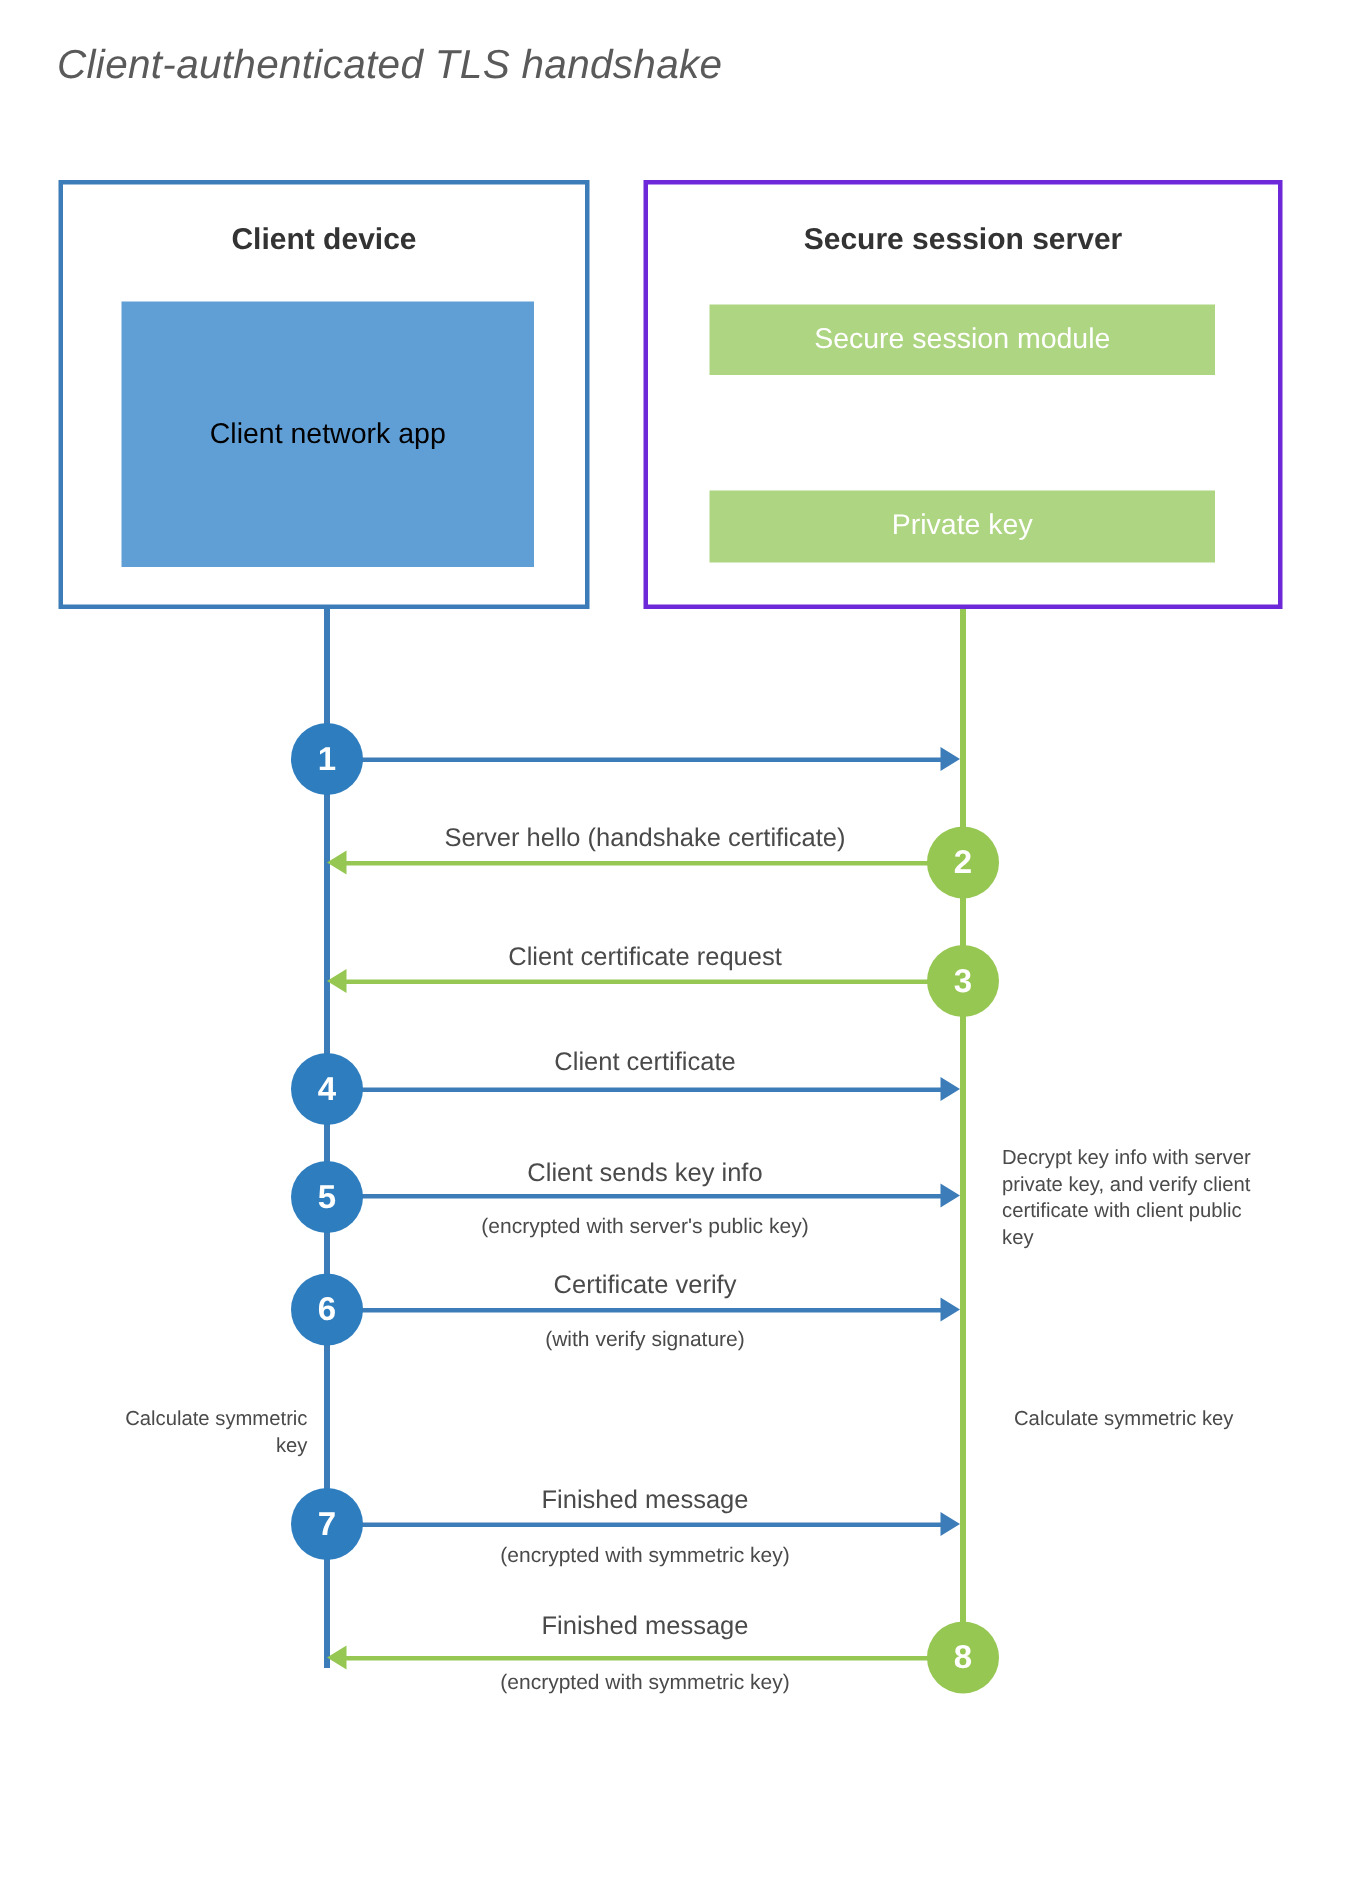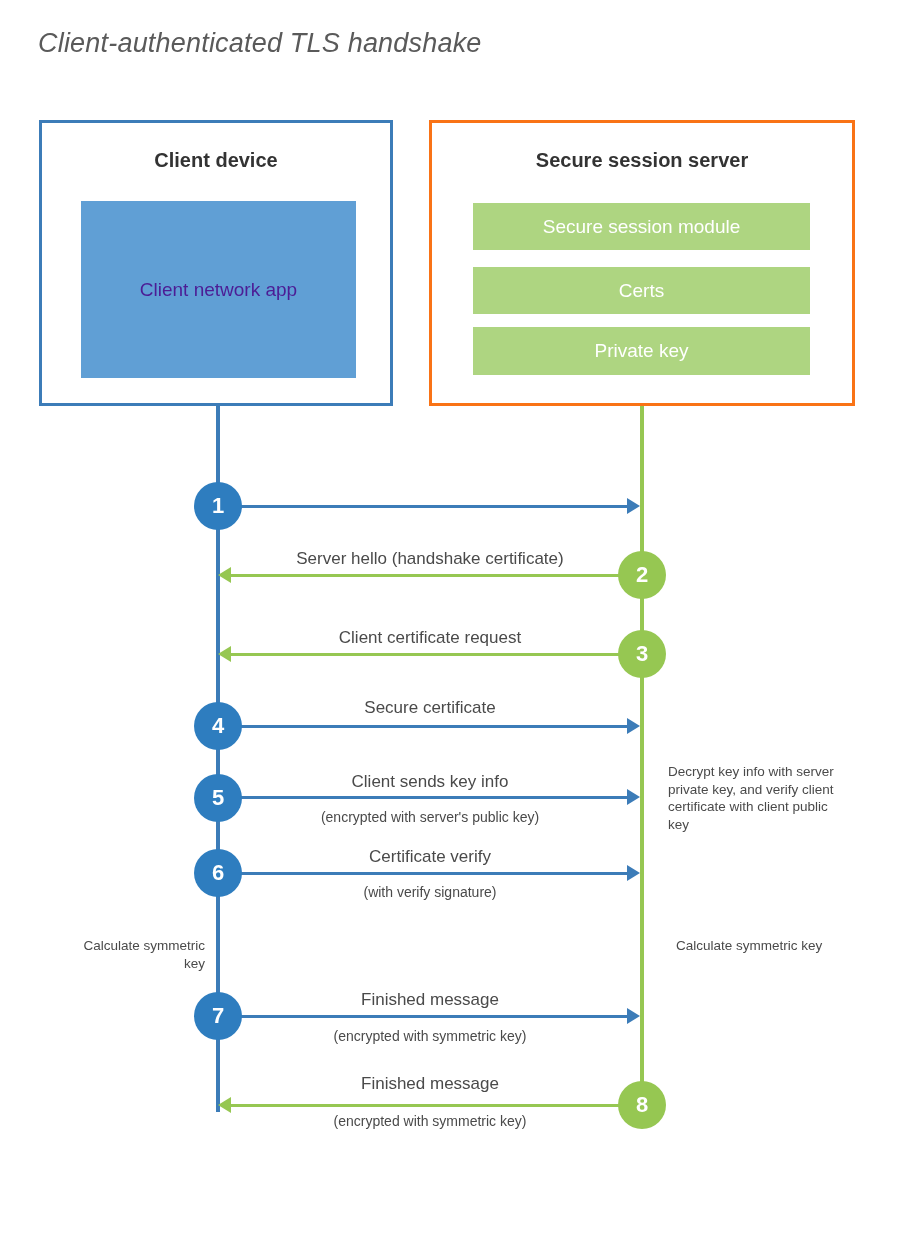--- a/index.html
+++ b/index.html
@@ -44,42 +44,42 @@
     top: 120px;
     width: 354px;
     height: 286px;
     border: 3px solid #3c7cb8;
   }
   #server-box {
     left: 429px;
     top: 120px;
     width: 426px;
     height: 286px;
-    border: 3px solid #f97316;
+    border: 3px solid #6d28d9;
   }
   .entity-title {
     position: absolute;
     left: 0;
     right: 0;
     top: 26px;
     text-align: center;
     font-size: 20px;
     font-weight: bold;
     color: #333333;
   }
 
   
   #client-app-block {
     position: absolute;
     left: 39px;
     top: 78px;
     width: 275px;
     height: 177px;
     background: #609fd5;
-    color: #4c1d95;
+    color: #000000;
     font-size: 19px;
     line-height: 27px;
     text-align: center;
     display: flex;
     align-items: center;
     justify-content: center;
   }
   #client-app-block .inner-text { padding: 0 10px; }
 
   
@@ -192,23 +192,20 @@
     <div id="client-app-block">
       <span class="inner-text">Client network app</span>
     </div>
   </div>
 
   <div class="entity-box" id="server-box">
     <div class="entity-title">Secure session server</div>
     <div class="server-bar" id="server-bar-0">
       <span>Secure session module</span>
     </div>
-    <div class="server-bar" id="server-bar-1">
-      <span>Certs</span>
-    </div>
     <div class="server-bar" id="server-bar-2">
       <span>Private key</span>
     </div>
   </div>
 
   <div class="lifeline" id="client-lifeline"></div>
   <div class="lifeline" id="server-lifeline"></div>
 
   <div class="msg-line blue" style="left:218px; top:505px; width:410px;"></div>
   <div class="arrow-head right blue" style="left:627px; top:498px;"></div>
@@ -223,21 +220,21 @@
     <span>2</span>
   </div>
 
   <div class="msg-label" style="left:218px; top:628px; width:424px;">Client certificate request</div>
   <div class="msg-line green" style="left:230px; top:653px; width:412px;"></div>
   <div class="arrow-head left green" style="left:218px; top:646px;"></div>
   <div class="step-circle green" style="left:618px; top:630px;">
     <span>3</span>
   </div>
 
-  <div class="msg-label" style="left:218px; top:698px; width:424px;">Secure certificate</div>
+  <div class="msg-label" style="left:218px; top:698px; width:424px;">Client certificate</div>
   <div class="msg-line blue" style="left:218px; top:725px; width:410px;"></div>
   <div class="arrow-head right blue" style="left:627px; top:718px;"></div>
   <div class="step-circle blue" style="left:194px; top:702px;">
     <span>4</span>
   </div>
 
   <div class="msg-label" style="left:218px; top:772px; width:424px;">Client sends key info</div>
   <div class="msg-line blue" style="left:218px; top:796px; width:410px;"></div>
   <div class="arrow-head right blue" style="left:627px; top:789px;"></div>
   <div class="msg-sub" style="left:218px; top:809px; width:424px;">(encrypted with server's public key)</div>

